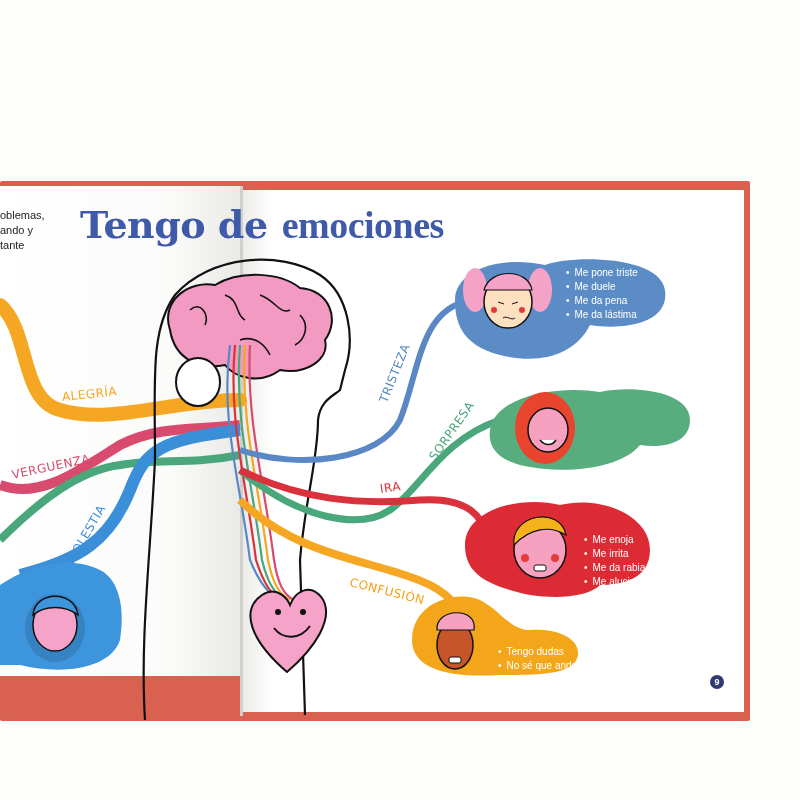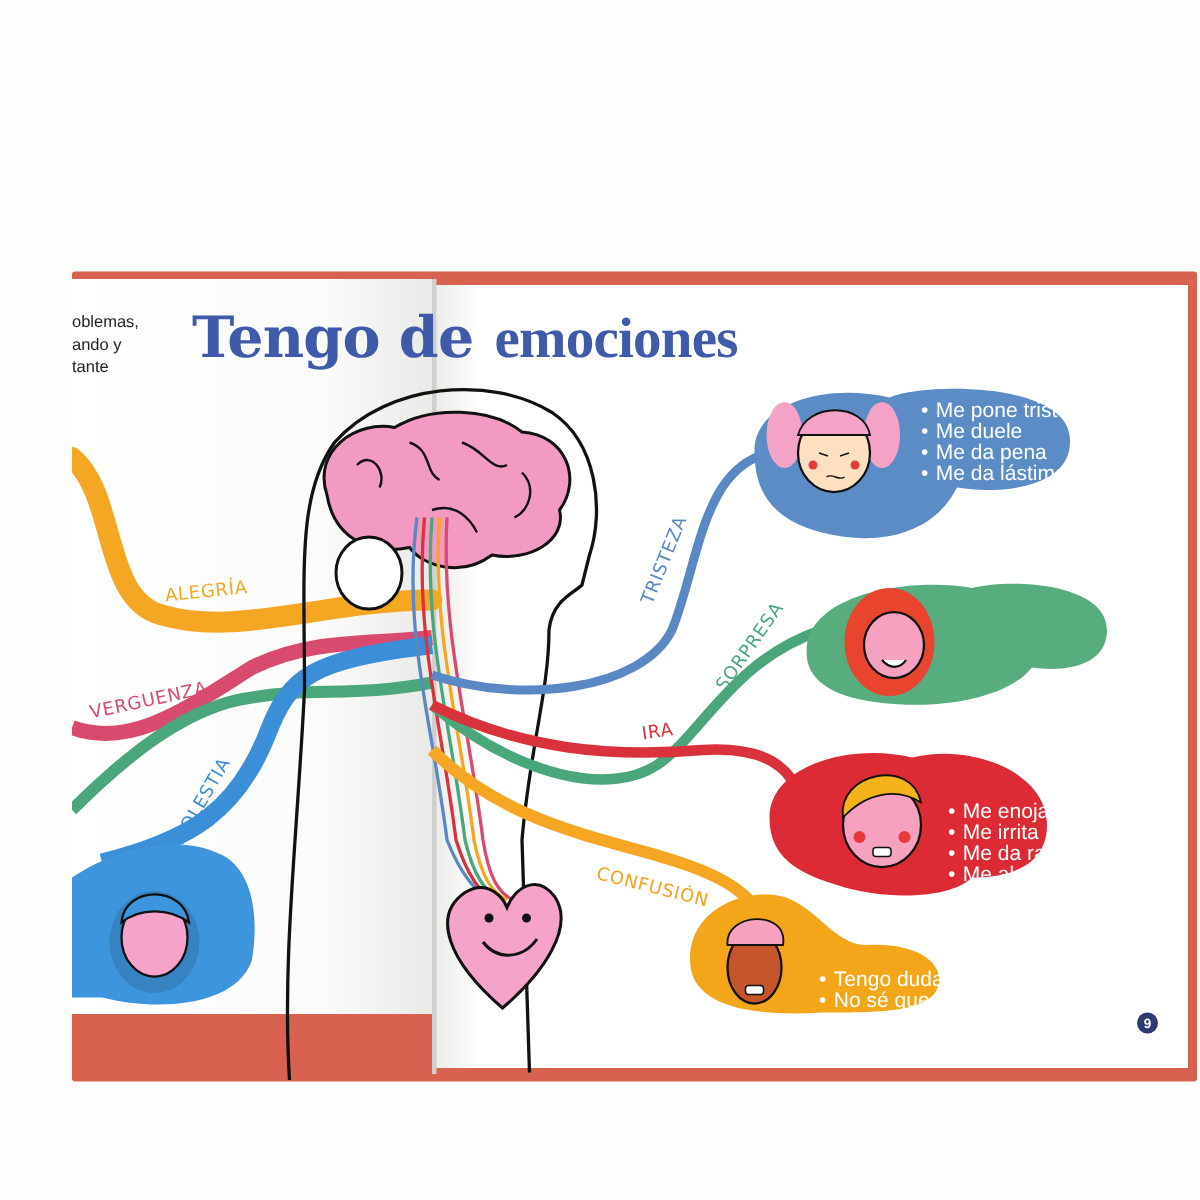--- a/index.html
+++ b/index.html
@@ -1,27 +1,27 @@
 <!DOCTYPE html>
 <html><head>
 <meta charset="utf-8">
 <style>
   html, body { margin:0; padding:0; }
   body { width:800px; height:800px; background:#fdfdfb; position:relative; overflow:hidden; font-family:"Liberation Sans", sans-serif; }
-  .scene { position:absolute; left:0; top:0; width:685px; height:800px;margin-left:48px; }
+  .scene { position:absolute; left:0; top:0; width:685px; height:800px; }
   .cover { position:absolute; left:0; top:181px; width:750px; height:540px; background:#d9614f; border-radius:2px; }
   .left-page { position:absolute; left:0; top:186px; width:242px; height:490px; background:linear-gradient(90deg,#ffffff 0%,#fbfbfa 70%,#e9e9e6 100%); }
   .right-page { position:absolute; left:242px; top:190px; width:502px; height:522px; background:linear-gradient(90deg,#ebebe8 0%,#ffffff 6%,#ffffff 100%); }
   .gutter { position:absolute; left:240px; top:186px; width:3px; height:530px; background:#cfcfcc; }
   .title { position:absolute; top:202px; left:80px; font-family:"DejaVu Serif", serif; font-weight:bold; font-size:38px; color:#3e5aa8; letter-spacing:-0.5px; white-space:nowrap; }
   .title .part2 { margin-left:14px;font-family:Liberation Serif, serif; }
   .left-text { position:absolute; left:0; top:208px; font-size:11px; line-height:15px; color:#222; }
   .left-text div { white-space:nowrap; }
   .ribbon-label { position:absolute; font-family:"DejaVu Sans", sans-serif; font-size:12px; letter-spacing:0.5px; white-space:nowrap; transform-origin:left center; }
-  .bubble-list { position:absolute; margin:0; padding:0; list-style:none; font-size:14px; line-height:14px; color:#ffffff; }
+  .bubble-list { position:absolute; margin:0; padding:0; list-style:none; font-size:10px; line-height:14px; color:#ffffff; }
   .bubble-list li::before { content:"\2022"; margin-right:5px; }
   .page-num { position:absolute; left:710px; top:675px; width:14px; height:14px; border-radius:50%; background:#2f3a73; color:#fff; font-size:9px; font-weight:bold; text-align:center; line-height:14px; }
   svg { position:absolute; left:0; top:0; }
 </style>
 </head>
 <body>
 
 <div class="scene">
   <div class="cover"></div>
   <div class="left-page"></div>
@@ -123,17 +123,17 @@
     <li>Me da lástima</li>
   </ul>
   <ul class="bubble-list" style="left:584px; top:533px;">
     <li>Me enoja</li>
     <li>Me irrita</li>
     <li>Me da rabia</li>
     <li>Me alucina</li>
   </ul>
   <ul class="bubble-list" style="left:498px; top:645px;">
     <li>Tengo dudas</li>
-    <li>No sé que irrita</li>
+    <li>No sé que ando</li>
   </ul>
 
   <div class="page-num">9</div>
 </div>
 
 </body></html>

